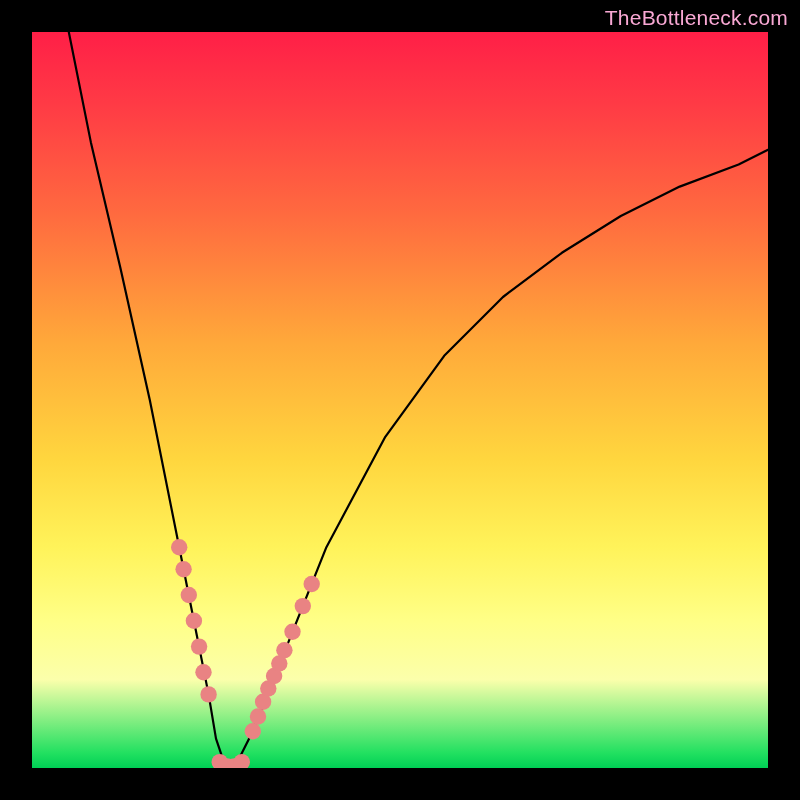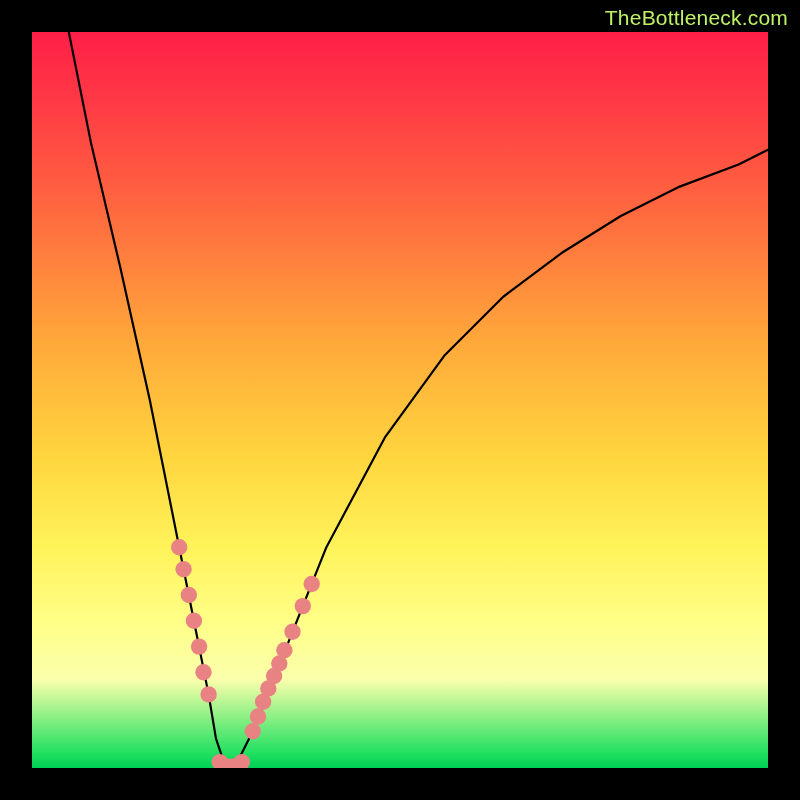--- a/index.html
+++ b/index.html
@@ -41,21 +41,21 @@
     position: absolute;
     left: 0;
     top: 0;
     width: 736px;
     height: 736px;
   }
   .watermark {
     position: absolute;
     top: 6px;
     right: 12px;
-    color: #bef264;
+    color: #f9a8d4;
     font-size: 21px;
     font-weight: 500;
     letter-spacing: 0.2px;
     user-select: none;
     margin-left: 40px;
   }
 </style>
 </head>
 <body>
 

